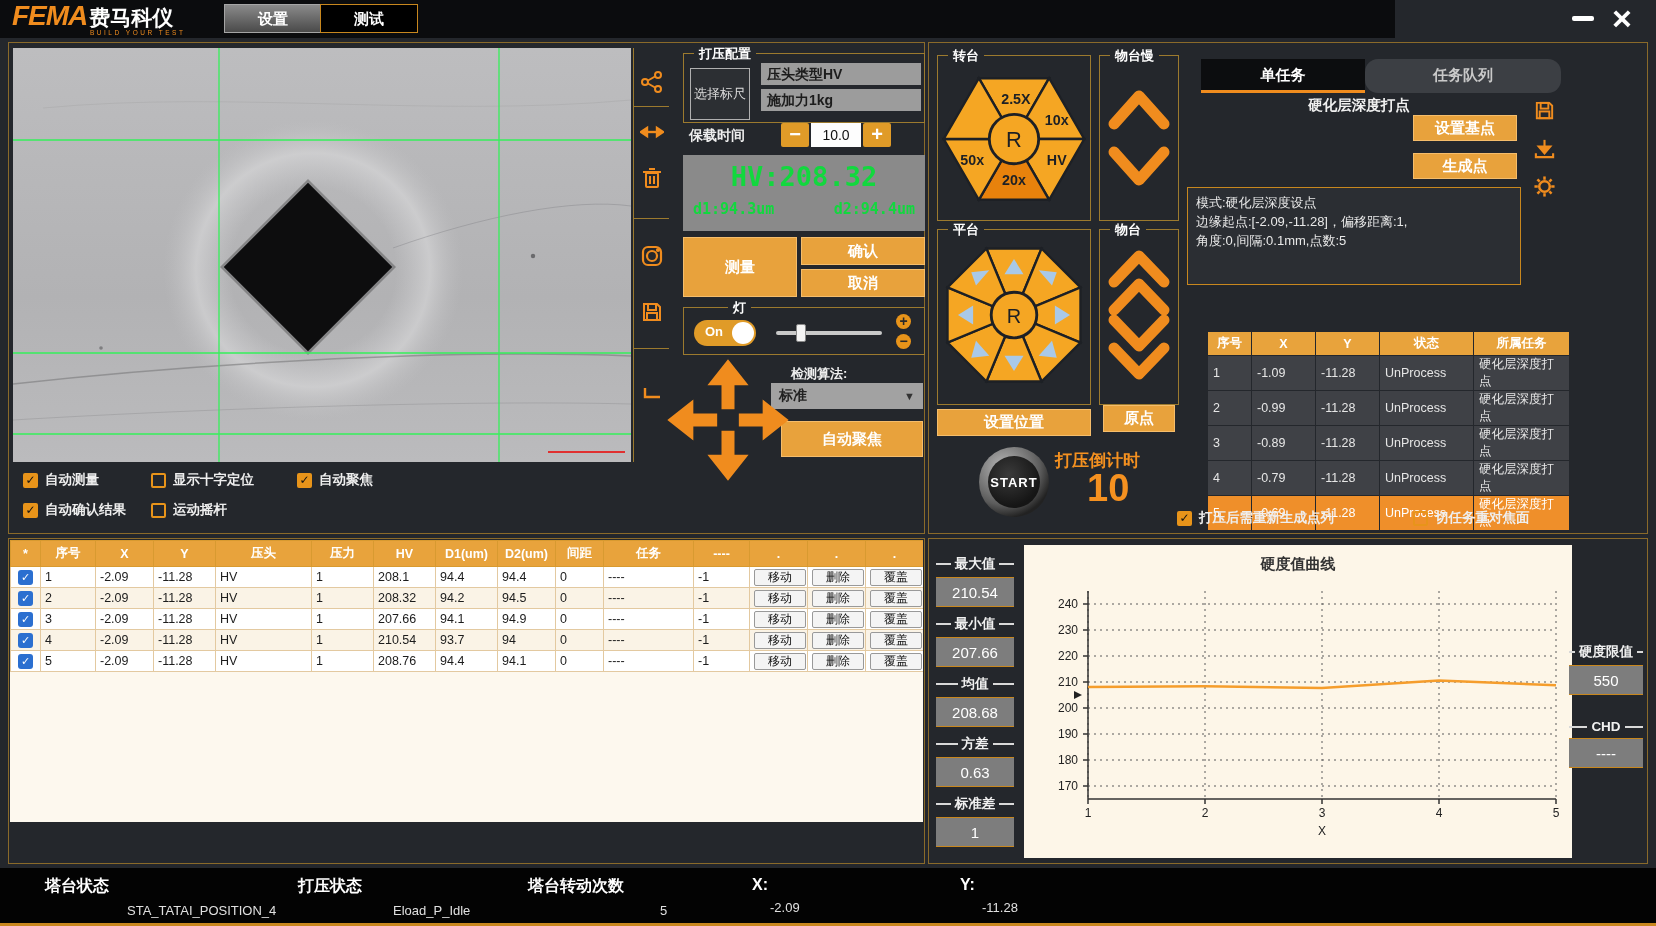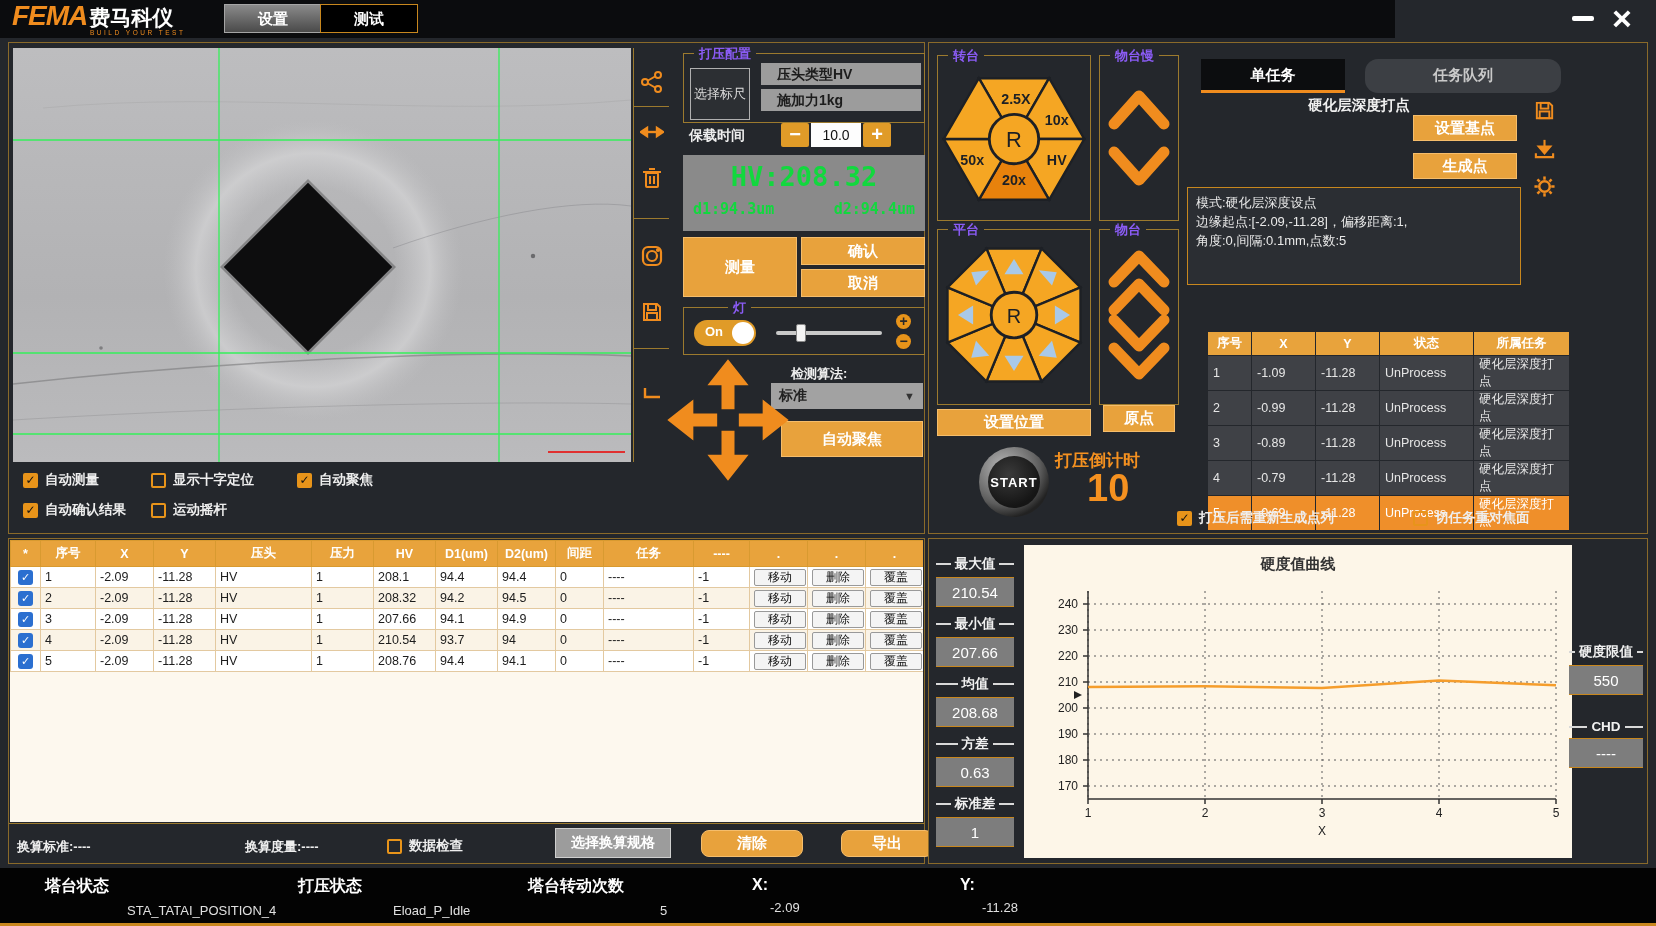--- a/index.html
+++ b/index.html
@@ -22,36 +22,36 @@
   .win-close { position:absolute; left:1612px; top:-1px; color:#fff; font-size:34px; font-weight:bold; line-height:38px; }
 
   
   .panel { position:absolute; border:1px solid #8a6a2a; background:#24272c; }
   .p-left { left:8px; top:42px; width:917px; height:492px; }
   .p-right { left:928px; top:42px; width:720px; height:492px; }
   .p-bl { left:8px; top:538px; width:917px; height:326px; }
   .p-br { left:928px; top:538px; width:720px; height:326px; }
 
   .fieldset { position:absolute; border:1px solid #9c7a2e; }
-  .legend { position:absolute; top:-9px; left:10px; background:#24272c; padding:0 5px; color:#8b5cf6; font-size:13px; font-weight:bold; white-space:nowrap; }
+  .legend { position:absolute; top:-9px; left:10px; background:#24272c; padding:0 5px; color:#ffffff; font-size:13px; font-weight:bold; white-space:nowrap; }
 
   
   .scope { position:absolute; left:4px; top:5px; width:618px; height:414px; background:linear-gradient(#bdbdbf,#b2b2b4 60%,#bbbbbd); }
   .icon-strip { position:absolute; left:624px; top:5px; width:36px; height:414px; border-left:1px solid #9c7a2e; }
   .strip-icon { position:absolute; left:6px; width:24px; height:24px; }
   .strip-div { position:absolute; left:0; width:35px; height:0; border-top:1px solid #9c7a2e; }
 
   
   .cb-item { position:absolute; display:flex; align-items:center; gap:7px; color:#eee; font-size:13.5px; font-weight:bold; }
   .cbx { width:15px; height:15px; border:2px solid #e8941a; background:transparent; display:inline-flex; align-items:center; justify-content:center; font-size:12px; color:#1a1a1a; border-radius:2px; }
   .cbx.checked { background:#e8941a; }
   .cbx.checked::after { content:"✓"; color:#111; font-weight:bold; }
 
   
-  .gray-field { position:absolute; background:#9c9c9c; color:#1c1c1c; font-size:14px; font-weight:bold; padding:2px 16px; line-height:18px; }
+  .gray-field { position:absolute; background:#9c9c9c; color:#1c1c1c; font-size:14px; font-weight:bold; padding:2px 6px; line-height:18px; }
   .btn-sel-ruler { position:absolute; left:6px; top:14px; width:62px; height:52px; background:#2c2f33; border:1px solid #b0b0b0; color:#ddd; font-size:13px; text-align:center; display:flex; align-items:center; justify-content:center; }
   .lbl { position:absolute; color:#eee; font-weight:bold; font-size:14px; white-space:nowrap; }
   .step-btn { position:absolute; width:28px; height:24px; background:#e09b28; color:#fff; font-size:20px; font-weight:bold; text-align:center; line-height:22px; border-radius:2px; }
   .step-val { position:absolute; width:50px; height:24px; background:#fdfdfd; color:#111; font-size:14px; text-align:center; line-height:24px; }
   .hv-box { position:absolute; left:0px; top:110px; width:240px; height:76px; background:#8a8a8a; }
   .hv-main { color:#12d83e; font-family:"DejaVu Sans Mono",monospace; font-size:27px; font-weight:bold; text-align:center; margin-top:6px; }
   .hv-sub { display:flex; justify-content:space-between; padding:8px 10px 0 10px; color:#12d83e; font-family:"DejaVu Sans Mono",monospace; font-size:15px; font-weight:bold; }
   .btn-orange { position:absolute; background:#e8a23c; border:1px solid #f5bd6b; color:#fff; font-weight:bold; font-size:15px; display:flex; align-items:center; justify-content:center; }
   .toggle { position:absolute; width:62px; height:26px; background:#e09b28; border-radius:13px; }
   .toggle .t-label { position:absolute; left:11px; top:4px; color:#fff; font-size:13px; font-weight:bold; }
@@ -372,21 +372,21 @@
     <div class="btn-orange" style="left:174px; top:362px; width:72px; height:27px">原点</div>
 
     <div class="start-wrap" style="left:50px; top:404px">
       <div class="start-core">
           <span>START</span>
         </div>
     </div>
     <div class="cd-label" style="left:126px; top:406px">打压倒计时</div>
     <div class="cd-value" style="left:158px; top:424px">10</div>
 
-    <div class="task-tab active" style="left:272px; width:144px">单任务</div>
+    <div class="task-tab active" style="left:272px; width:164px">单任务</div>
     <div class="task-tab inactive" style="left:436px; width:196px">任务队列</div>
 
     <div class="abs" style="left:260px; top:53px; width:340px; height:22px; text-align:center; color:#f0f0f0; font-size:14.5px; font-weight:bold">硬化层深度打点</div>
 
     <div class="btn-orange" style="left:484px; top:72px; width:104px; height:26px">设置基点</div>
     <div class="btn-orange" style="left:484px; top:110px; width:104px; height:26px">生成点</div>
 
     <div class="info-box" style="left:258px; top:144px; width:334px; height:98px">
         <div>模式:硬化层深度设点</div>
         <div>边缘起点:[-2.09,-11.28]，偏移距离:1,</div>
@@ -654,31 +654,20 @@
               <td>
                 <span class="mini-btn">删除</span>
               </td>
               <td>
                 <span class="mini-btn">覆盖</span>
               </td>
             </tr>
           </tbody>
       </table>
     </div>
-    <div class="res-footer">
-      <div class="lbl" style="left:8px; top:14px; font-size:13px">换算标准:----</div>
-      <div class="lbl" style="left:236px; top:14px; font-size:13px">换算度量:----</div>
-      <span class="cb-item" style="left:378px; top:13px">
-        <span class="cbx"></span>
-        <span>数据检查</span>
-      </span>
-      <div class="btn-gray" style="left:546px; top:4px; width:116px; height:30px">选择换算规格</div>
-      <div class="btn-orange rounded" style="left:692px; top:6px; width:102px; height:27px">清除</div>
-      <div class="btn-orange rounded" style="left:832px; top:6px; width:92px; height:27px">导出</div>
-    </div>
   </section>
 
   <section class="panel p-br">
     <div id="stats-col">
         <div class="stat-block" style="top: 16px; left: 7px;">
           <div class="stat-label">最大值</div>
           <div class="stat-value">210.54</div>
         </div>
         <div class="stat-block" style="top: 76px; left: 7px;">
           <div class="stat-label">最小值</div>

